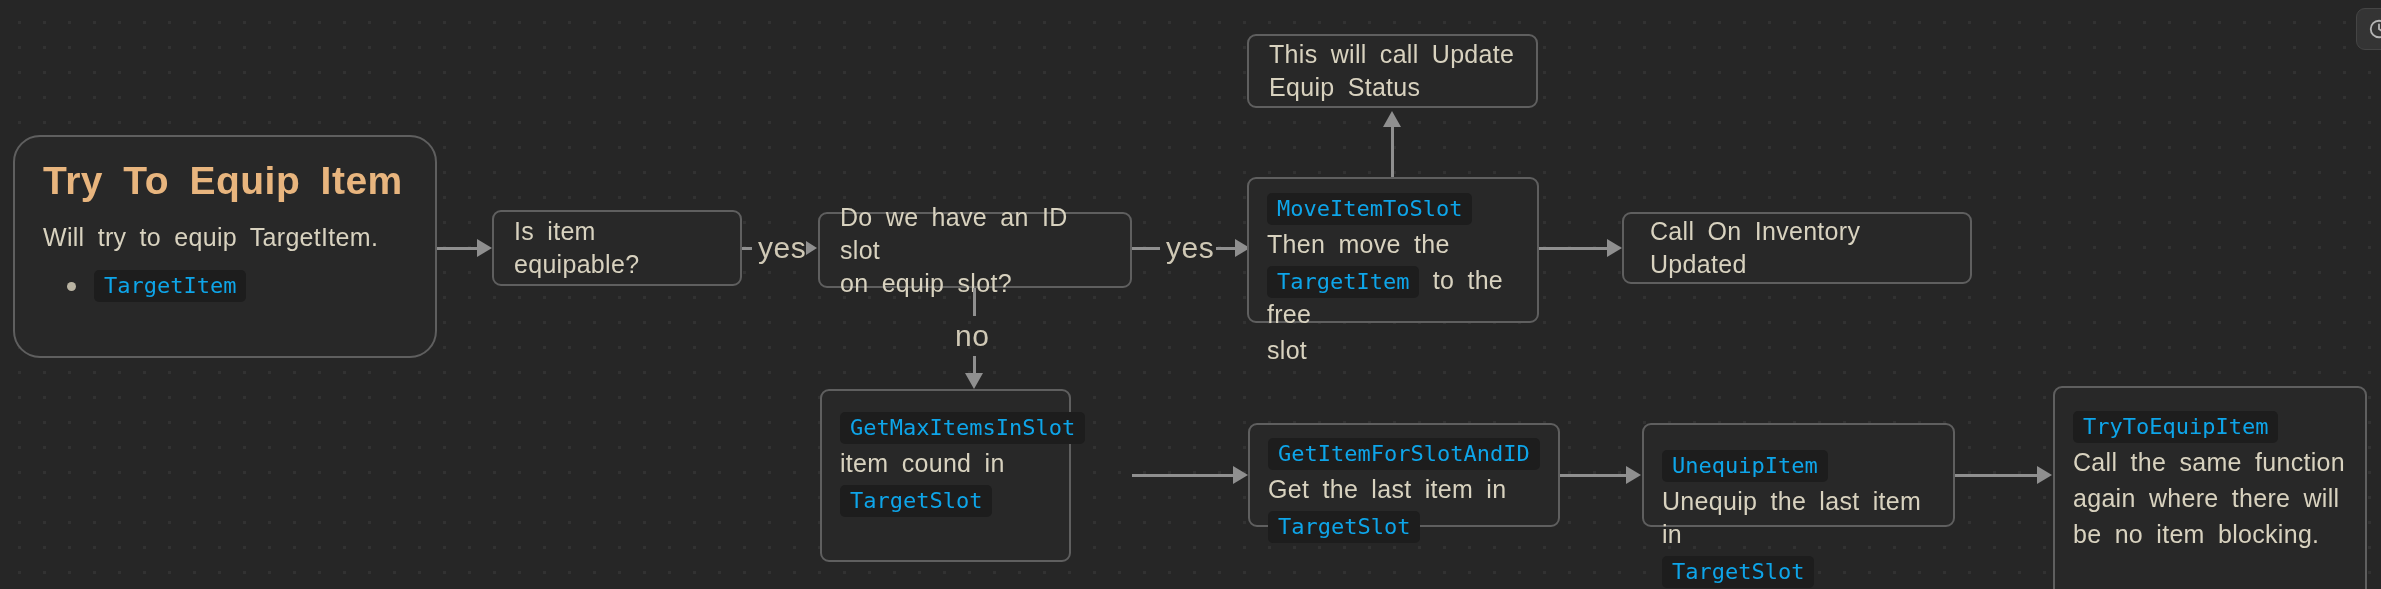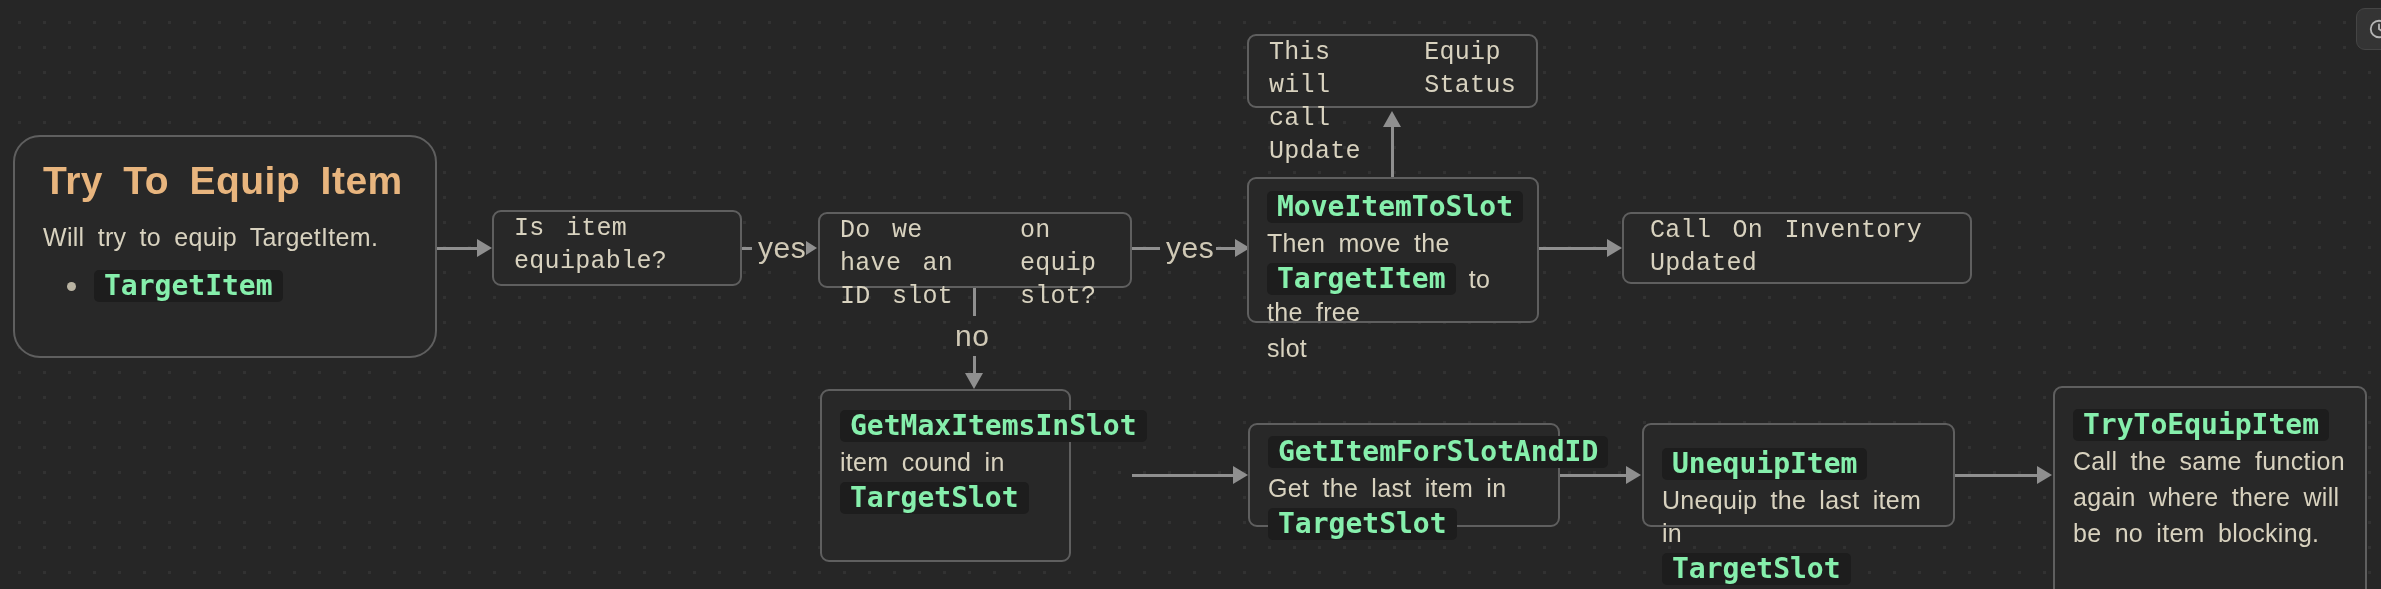--- a/index.html
+++ b/index.html
@@ -19,35 +19,34 @@
     background:#282828;
     border:2px solid #5f5f5f;
     border-radius:9px;
     box-sizing:border-box;
     font-size:25px;
     line-height:33px;
     letter-spacing:.3px;
     word-spacing:6px;
     color:#d8d2bf;
   }
-  .vcenter{display:flex;justify-content:center;font-family:Liberation Mono, monospace;}
+  .vcenter{display:flex;flex-direction:column;justify-content:center;}
   .node .pad{padding:0 20px;}
   .title{
     font-size:39px;line-height:48px;font-weight:700;
     color:#e8b57e;letter-spacing:.5px;word-spacing:9px;
   }
   .chip{
     display:inline-block;
     font-family:"DejaVu Sans Mono",monospace;
-    font-size:28px;line-height:30px;
-    color:#86efac;background:#1d1d1d;
+    font-size:22px;line-height:30px;
+    color:#0ea5e9;background:#1d1d1d;
     padding:1px 10px;border-radius:5px;
     letter-spacing:0;word-spacing:0;
     vertical-align:baseline;
-    font-weight:bold;
   }
   .row{margin:3px 0;}
   .bullet-row{display:flex;align-items:center;gap:18px;margin-top:16px;}
   .bullet-dot{width:9px;height:9px;border-radius:50%;background:#b9b3a2;margin-left:24px;flex:0 0 auto;}
   .edge-label{
     position:absolute;
     font-size:30px;line-height:34px;
     color:#cfc8b5;letter-spacing:.5px;
   }
   .hline{position:absolute;height:3px;background:#8f8f8f;}

